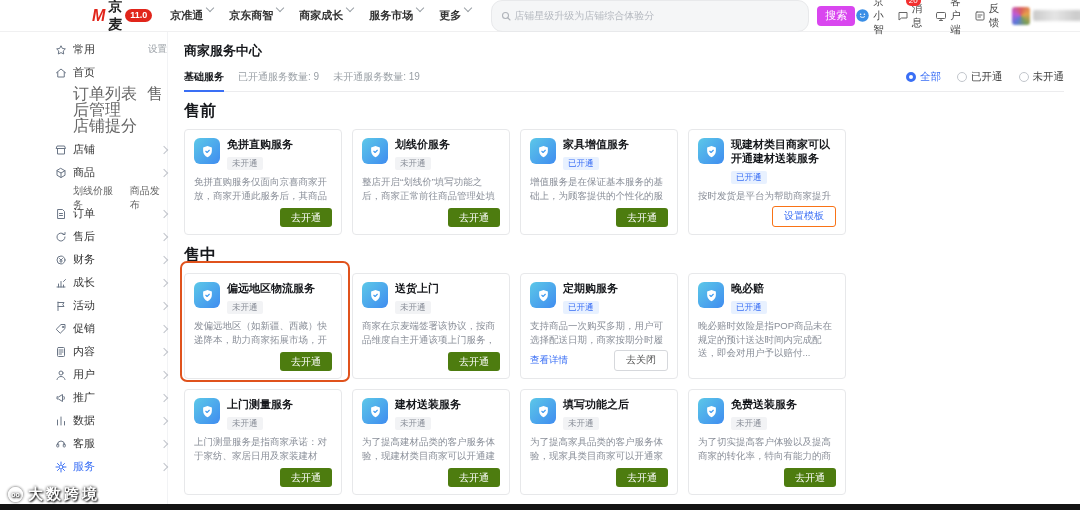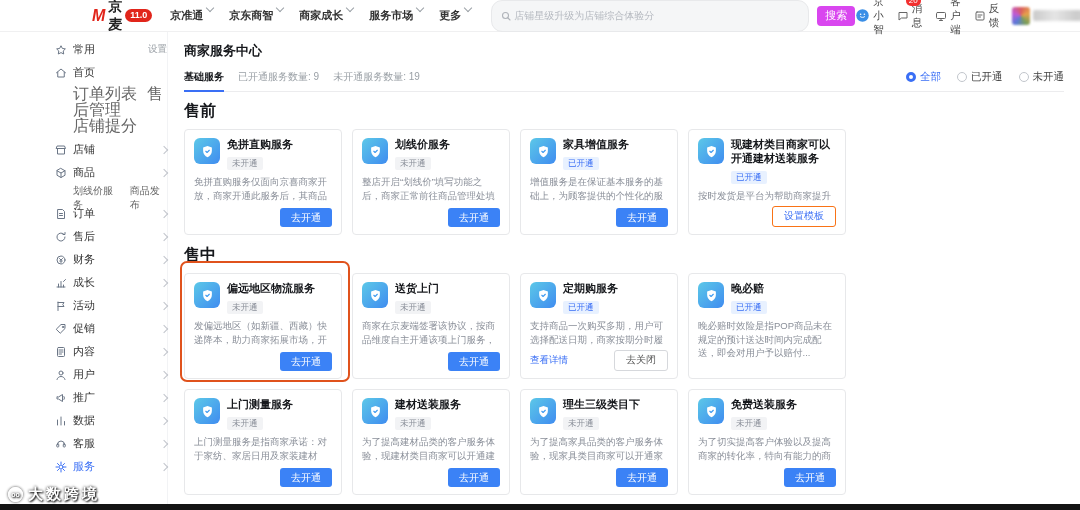--- a/index.html
+++ b/index.html
@@ -73,21 +73,21 @@
         display:flex;align-items:center;justify-content:center;}
   .card-icon svg{width:15px;height:15px;}
   .card-title{font-size:11px;font-weight:700;color:#16181c;line-height:1.25;}
   .badge{display:inline-block;font-size:8.5px;line-height:13px;padding:0 5px;border-radius:2px;margin-top:3px;}
   .badge.closed{background:#f2f3f5;color:#8a8f99;}
   .badge.open{background:#e8f1ff;color:#3a6ff5;}
   .card-desc{font-size:9.5px;color:#8a8f99;line-height:1.45;margin-top:5px;flex:1;overflow:hidden;}
   .card-foot{display:flex;align-items:center;margin-top:4px;min-height:19px;}
   .foot-link{font-size:9.5px;color:#3a6ff5;cursor:pointer;}
   .btn{margin-left:auto;font-size:10px;height:19px;line-height:19px;padding:0 11px;border-radius:3px;cursor:pointer;}
-  .btn.primary{background:#3b82f6;color:#fff;}
+  .btn.primary{background:#4d7c0f;color:#fff;}
   .btn.outline-blue{border:1px solid #f97316;color:#3a6ff5;background:#fff;line-height:17px;text-align:right;}
   .btn.outline-gray{border:1px solid #d6d8dc;color:#555;background:#fff;line-height:17px;}
   .card.hl::after{content:"";position:absolute;left:-5px;right:-9px;top:-13px;bottom:-4px;
         border:2px solid #e0521c;border-radius:7px;pointer-events:none;}
   
   .watermark{position:absolute;left:8px;bottom:6px;display:flex;align-items:center;gap:5px;
         color:#fff;font-size:15px;font-weight:700;letter-spacing:3px;opacity:.95;
         text-shadow:0 0 3px rgba(0,0,0,.85),1px 1px 2px #000;pointer-events:none;}
   .wm-icon{width:15px;height:15px;border:2px solid #fff;border-radius:50%;box-sizing:border-box;
         box-shadow:0 0 3px rgba(0,0,0,.8);display:inline-flex;align-items:center;justify-content:center;
@@ -473,21 +473,21 @@
                 </div>
               </div>
               <div class="card">
                 <div class="card-top">
                   <div class="card-icon">
                     <svg viewBox="0 0 24 24">
                       <path d="M12 3l7 2.5V11c0 4.5-3 8-7 10-4-2-7-5.5-7-10V5.5z" fill="#ffffff"></path>
                       <path d="M9.3 11.6l2 2 3.6-3.6" stroke="#3f9bf0" stroke-width="1.8" fill="none" stroke-linecap="round" stroke-linejoin="round"></path>
                     </svg>
                   </div>
-                  <div class="card-head"><div class="card-title">理生三级类目下</div><span class="badge closed">未开通</span></div>
+                  <div class="card-head"><div class="card-title">填写功能之后</div><span class="badge closed">未开通</span></div>
                 </div>
                 <div class="card-desc">为了提高家具品类的客户服务体验，现家具类目商家可以开通家具落地配服务，开通之...</div>
                 <div class="card-foot">
                   <span class="btn primary">去开通</span>
                 </div>
               </div>
               <div class="card">
                 <div class="card-top">
                   <div class="card-icon">
                     <svg viewBox="0 0 24 24">

